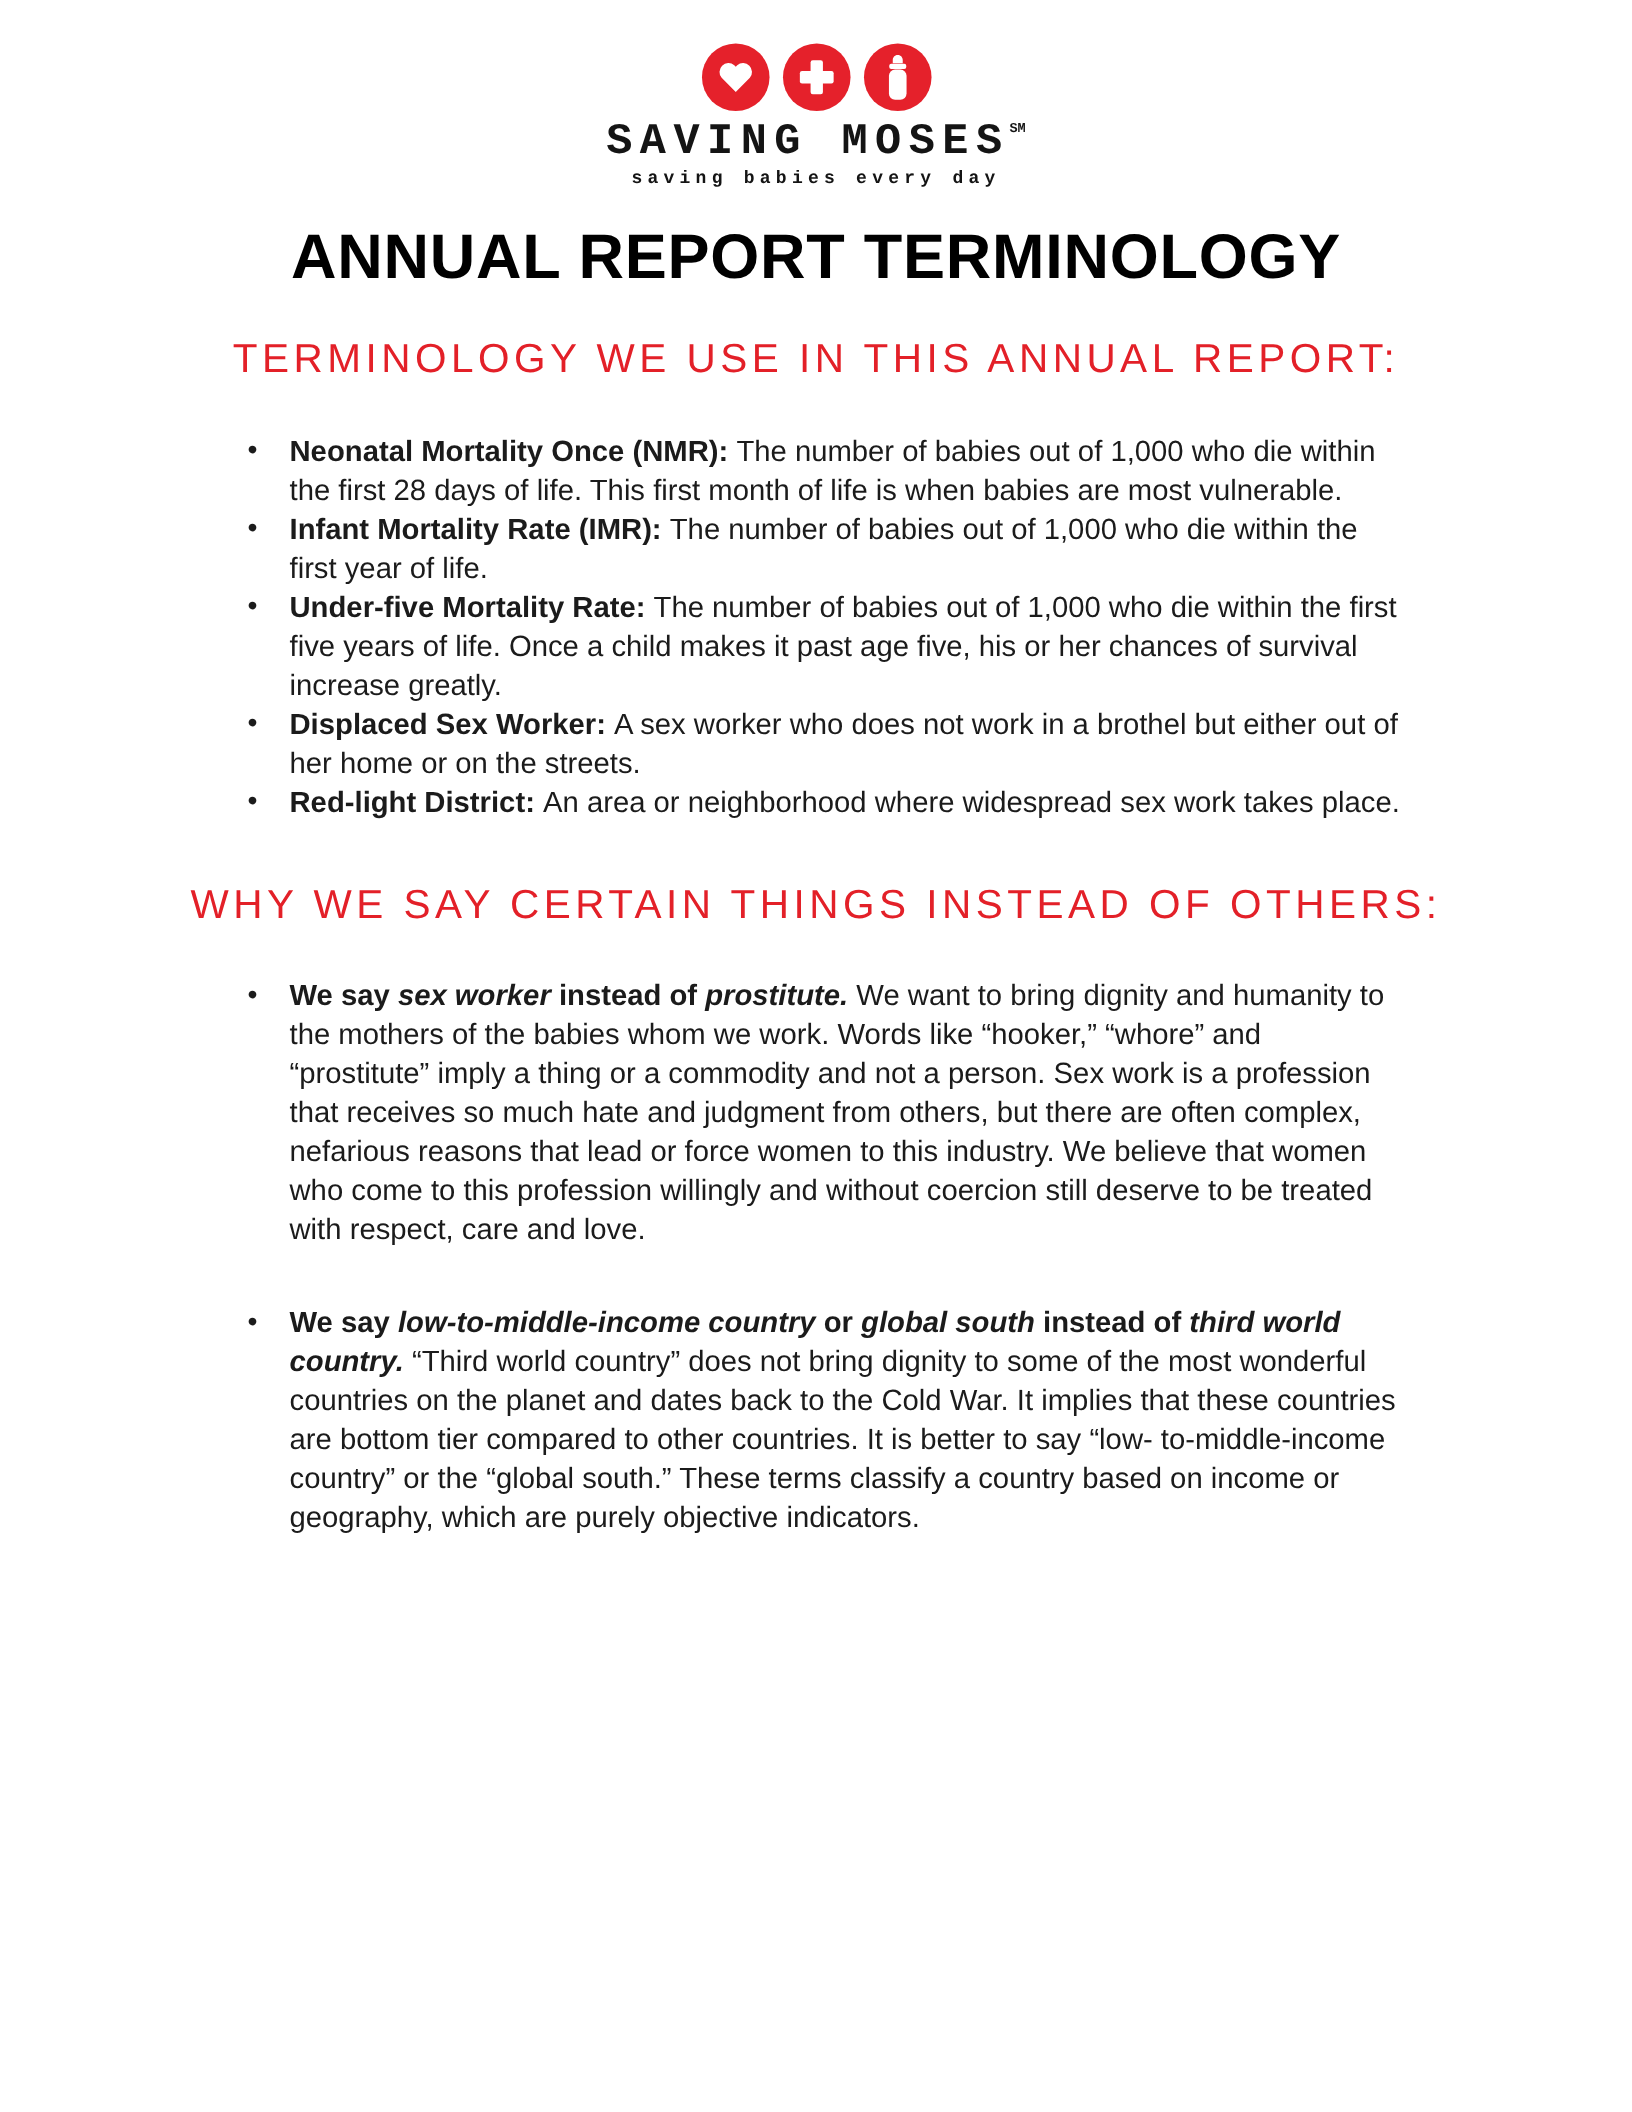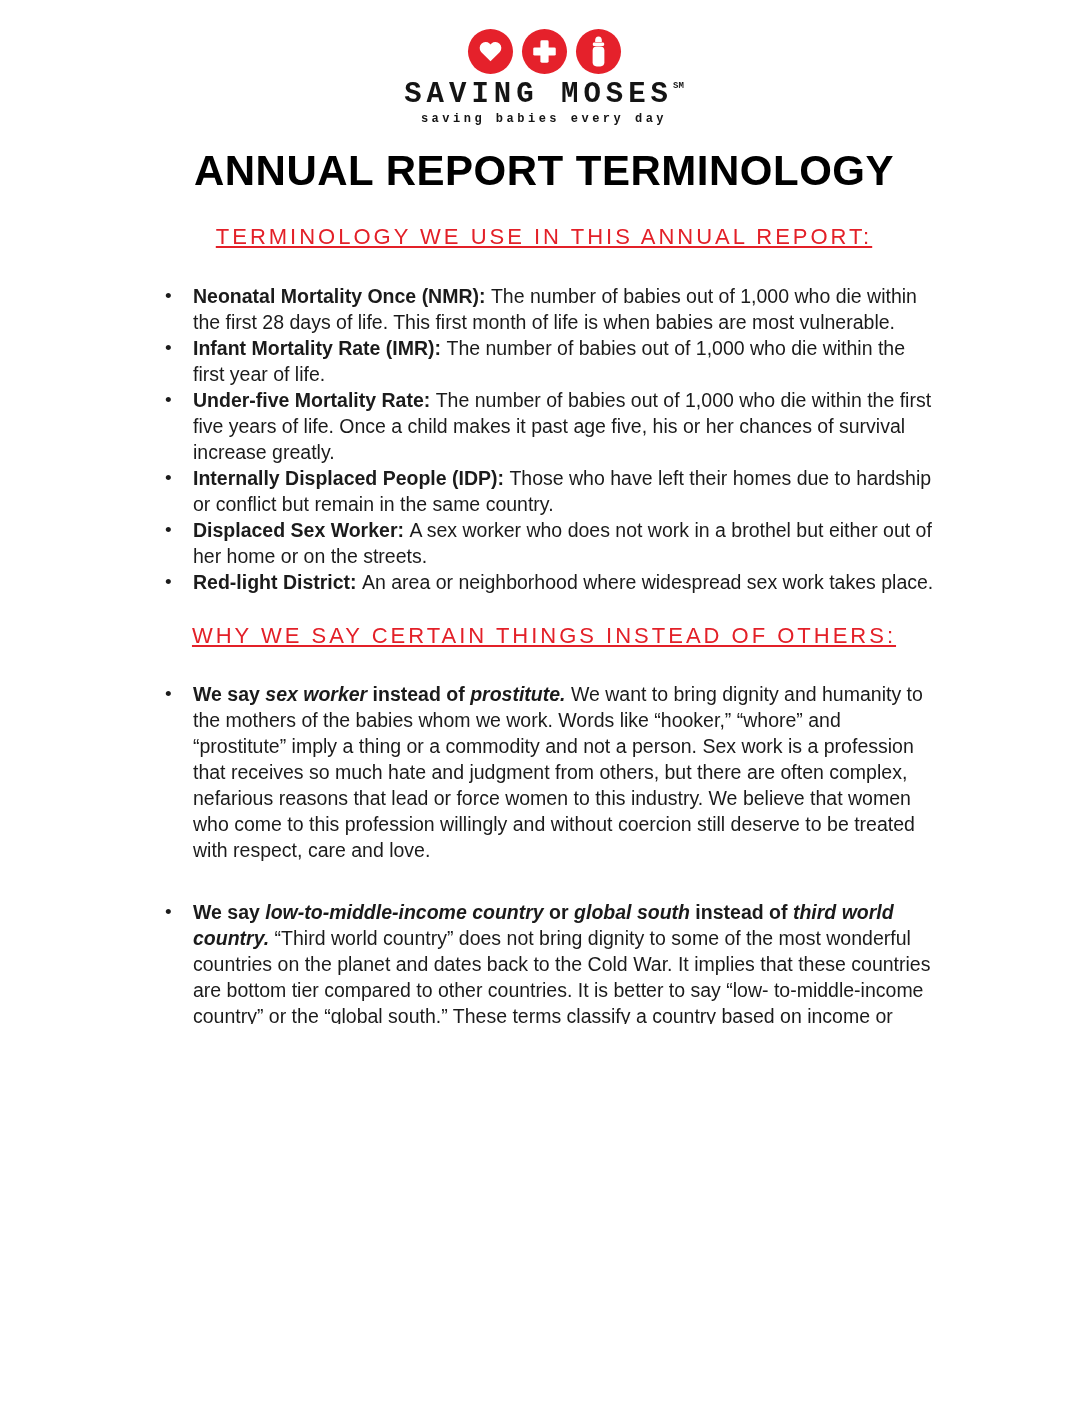--- a/index.html
+++ b/index.html
@@ -40,28 +40,27 @@
   .doc-title {
     text-align: center;
     font-size: 42px;
     font-weight: 700;
     color: #000000;
     margin-top: 21px;
     letter-spacing: 0.5px;
   }
   .section-heading {
     text-align: center;
-    font-size: 22px;
+    font-size: 27px;
     font-weight: 400;
     letter-spacing: 3px;
     margin-top: 29px;
     white-space: nowrap;
-    text-decoration: underline;
   }
-  .section-heading.second { margin-top: 28px; }
+  .section-heading.second { margin-top: 40px; }
   
   .bullet-list {
     list-style: none;
     margin: 33px 0 0 163px;
     width: 772px;
   }
   .bullet-list.second { margin-top: 32px; }
   .bullet-list li {
     position: relative;
     padding-left: 30px;
@@ -118,21 +117,20 @@
   <h2 class="section-heading" style="color:#E32028">TERMINOLOGY WE USE IN THIS ANNUAL REPORT:</h2>
 
   <ul class="bullet-list">
 
       <li><span><span class="seg-b">Neonatal Mortality Once (NMR): </span><span class="seg-n">The number of babies out of 1,000 who die within the first 28 days of life. This first month of life is when babies are most vulnerable.</span></span></li>
 
       <li><span><span class="seg-b">Infant Mortality Rate (IMR): </span><span class="seg-n">The number of babies out of 1,000 who die within the first year of life.</span></span></li>
 
       <li><span><span class="seg-b">Under-five Mortality Rate: </span><span class="seg-n">The number of babies out of 1,000 who die within the first five years of life. Once a child makes it past age five, his or her chances of survival increase greatly.</span></span></li>
 
-      <li><span><span class="seg-b">Internally Displaced People (IDP): </span><span class="seg-n">Those who have left their homes due to hardship or conflict but remain in the same country.</span></span></li>
 
 
       <li><span><span class="seg-b">Displaced Sex Worker: </span><span class="seg-n">A sex worker who does not work in a brothel but either out of her home or on the streets.</span></span></li>
 
       <li><span><span class="seg-b">Red-light District: </span><span class="seg-n">An area or neighborhood where widespread sex work takes place.</span></span></li>
     </ul>
 
   <h2 class="section-heading second" style="color:#E32028">WHY WE SAY CERTAIN THINGS INSTEAD OF OTHERS:</h2>
 
   <ul class="bullet-list second">

